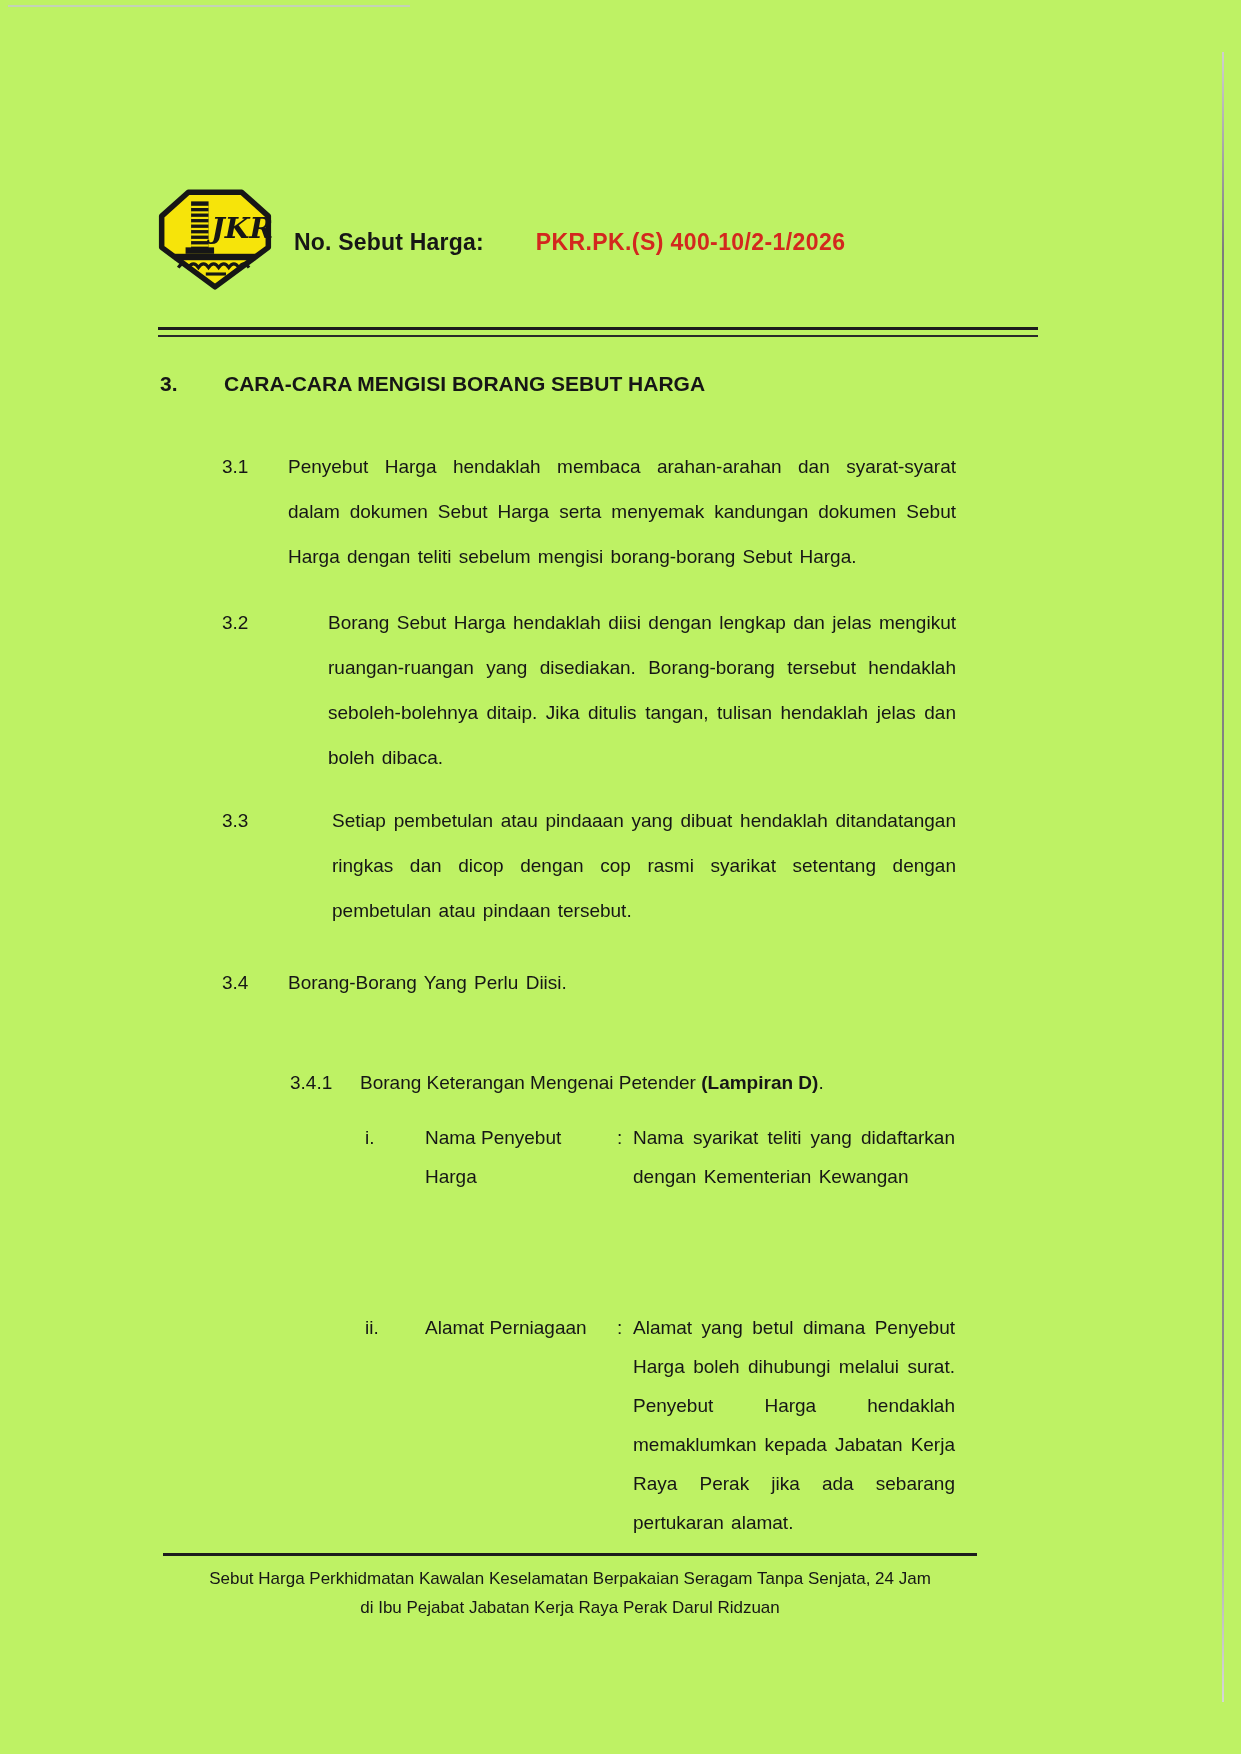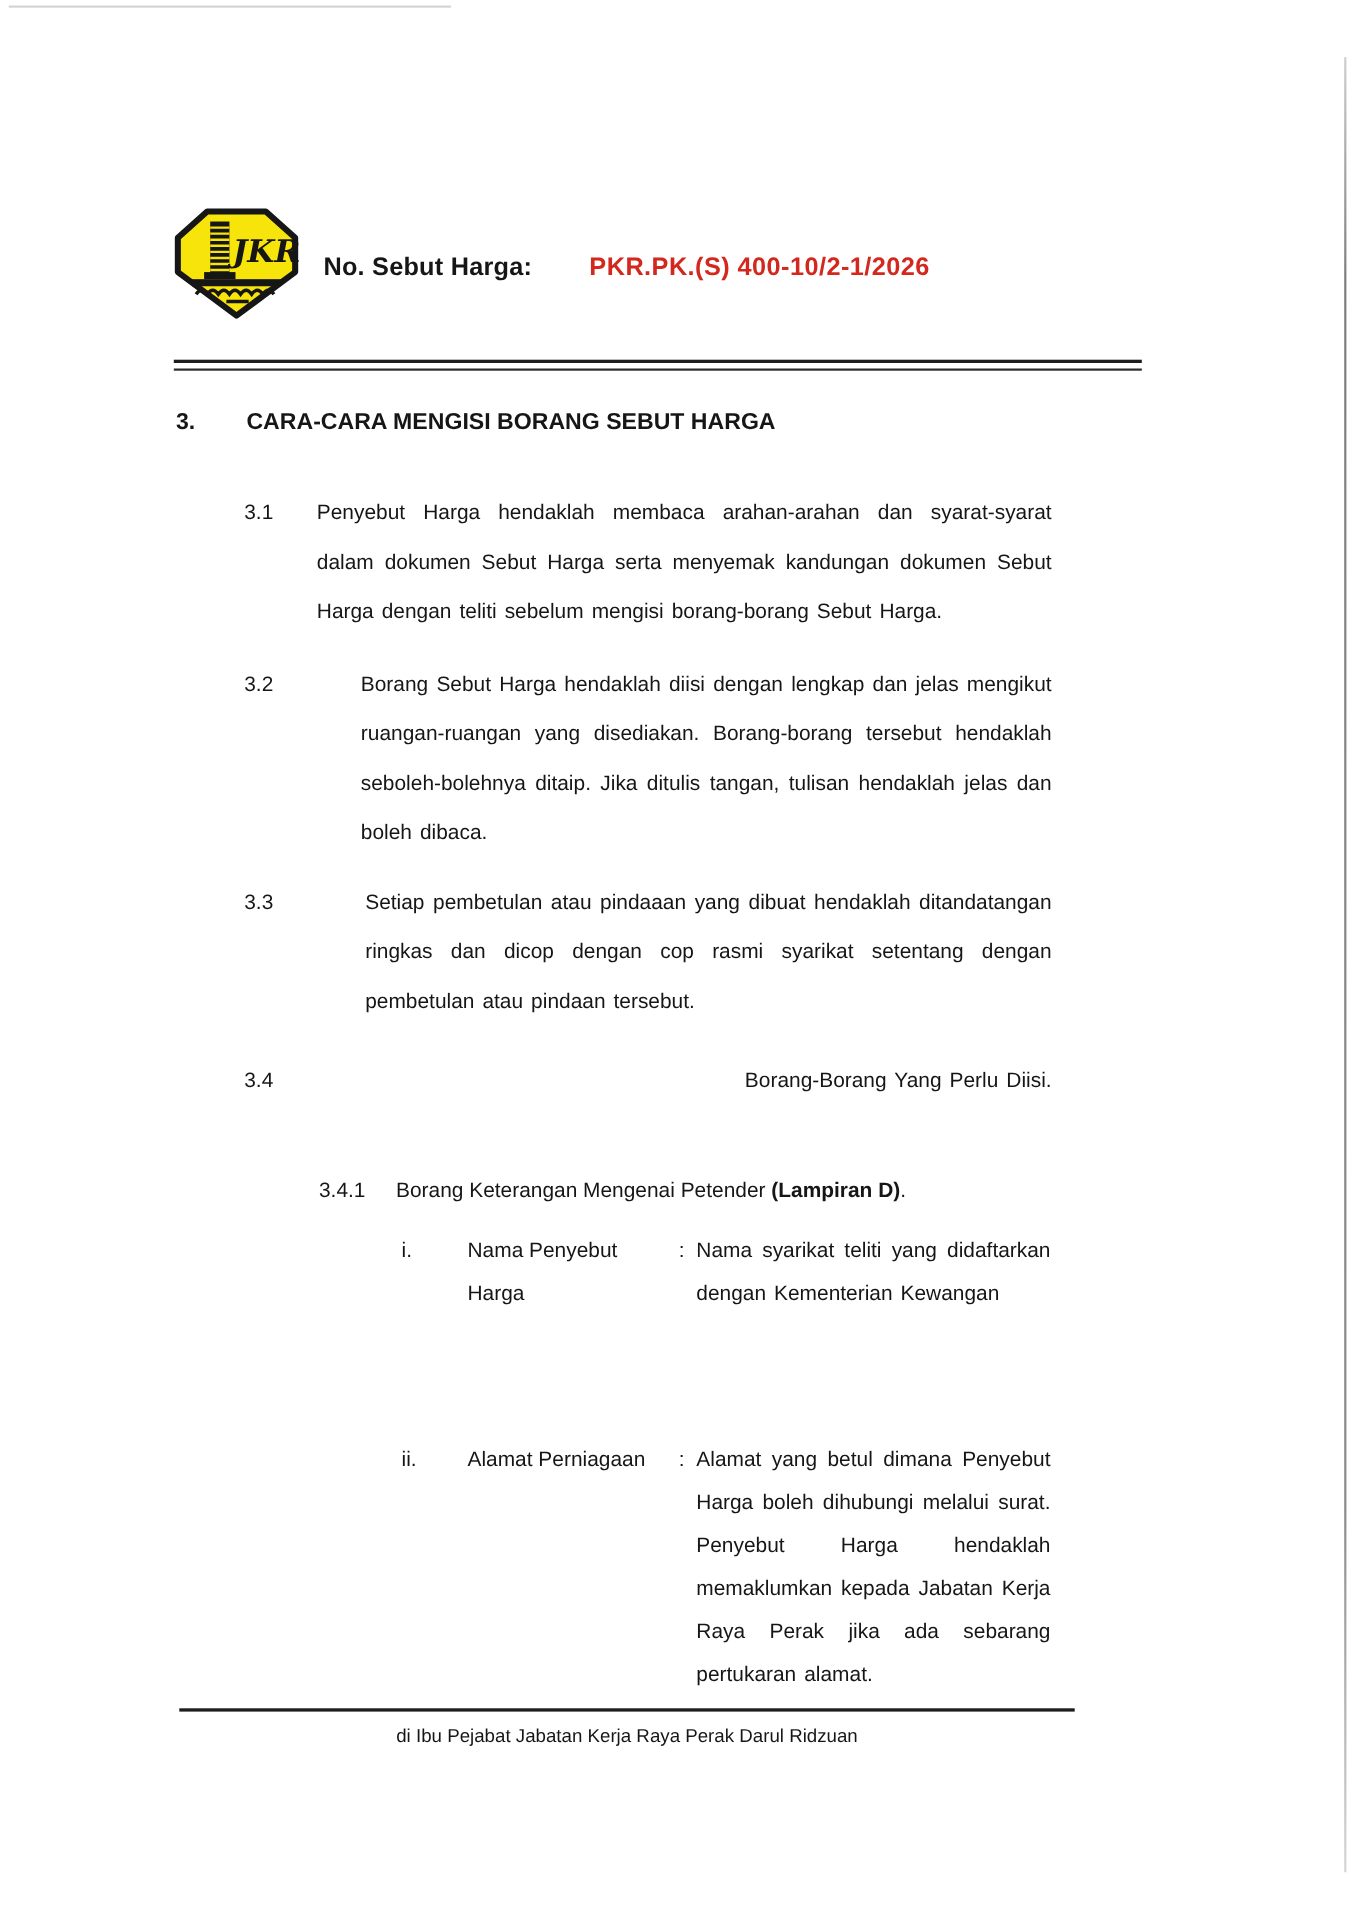--- a/index.html
+++ b/index.html
@@ -1,20 +1,20 @@
 <!DOCTYPE html>
 <html><head>
 <meta charset="utf-8">
 <style>
   html,body{margin:0;padding:0;background:#e8e8e8;}
   .page{
     position:relative;
     width:1241px;height:1754px;
     margin:0 auto;
-    background:#ffffff;
+    background:#bef264;
     overflow:hidden;
     font-family:"Liberation Sans", sans-serif;
     color:#161616;
   }
   
   .scan-top-line{position:absolute;left:8px;top:5px;width:402px;height:2px;background:#c6c9cc;opacity:.8;}
   .scan-right-line{position:absolute;left:1222px;top:52px;width:2px;height:1650px;
     background:linear-gradient(#cfcfcf, #7d7d7d 12%, #8a8a8a 80%, #d6d6d6);}
   
   .header{position:absolute;left:158px;top:188px;display:flex;align-items:center;gap:22px;}
@@ -23,21 +23,21 @@
   .header-ref{font-size:23px;font-weight:bold;margin-left:30px;white-space:nowrap;letter-spacing:.4px;}
   .double-rule{position:absolute;left:158px;top:327px;width:880px;height:5px;
     border-top:3px solid #1d1d1d;border-bottom:2px solid #2a2a2a;}
   
   .heading{position:absolute;left:160px;top:372px;font-size:21px;font-weight:bold;display:flex;}
   .heading .hnum{width:64px;flex:0 0 auto;}
   
   .para{position:absolute;left:222px;width:734px;display:flex;font-size:19px;}
   .para .pnum{width:66px;flex:0 0 auto;line-height:45px;}
   .para .ptext{flex:1;line-height:45px;text-align:justify;word-spacing:2px;}
-  .para .ptext.noJustify{text-align:right;}
+  .para .ptext.noJustify{text-align:left;}
   .p31{top:444px;}
   .p32{top:600px;gap:40px;}
   .p33{top:798px;gap:44px;}
   .p34{top:960px;}
   
   .subpara{position:absolute;left:290px;top:1036px;display:flex;font-size:19px;margin-top:36px;}
   .subpara .snum{width:70px;flex:0 0 auto;}
   .subpara b{font-weight:bold;}
   
   .item{position:absolute;left:365px;display:flex;font-size:19px;}
@@ -128,16 +128,17 @@
 
   <div class="item item-ii">
     <span class="inum">ii.</span>
     <span class="ilabel">Alamat Perniagaan</span>
     <span class="icolon">:</span>
     <span class="ivalue">Alamat yang betul dimana Penyebut Harga boleh dihubungi melalui surat.  Penyebut Harga hendaklah memaklumkan kepada Jabatan Kerja Raya Perak jika ada sebarang pertukaran alamat.</span>
   </div>
 
   <div class="footer-rule"></div>
   <div class="footer-text">
+    <div>Sebut Harga Perkhidmatan Kawalan Keselamatan Berpakaian Seragam Tanpa Senjata, 24 Jam</div>
     <div>di Ibu Pejabat Jabatan Kerja Raya Perak Darul Ridzuan</div>
   </div>
 
 </div>
 
 </body></html>

